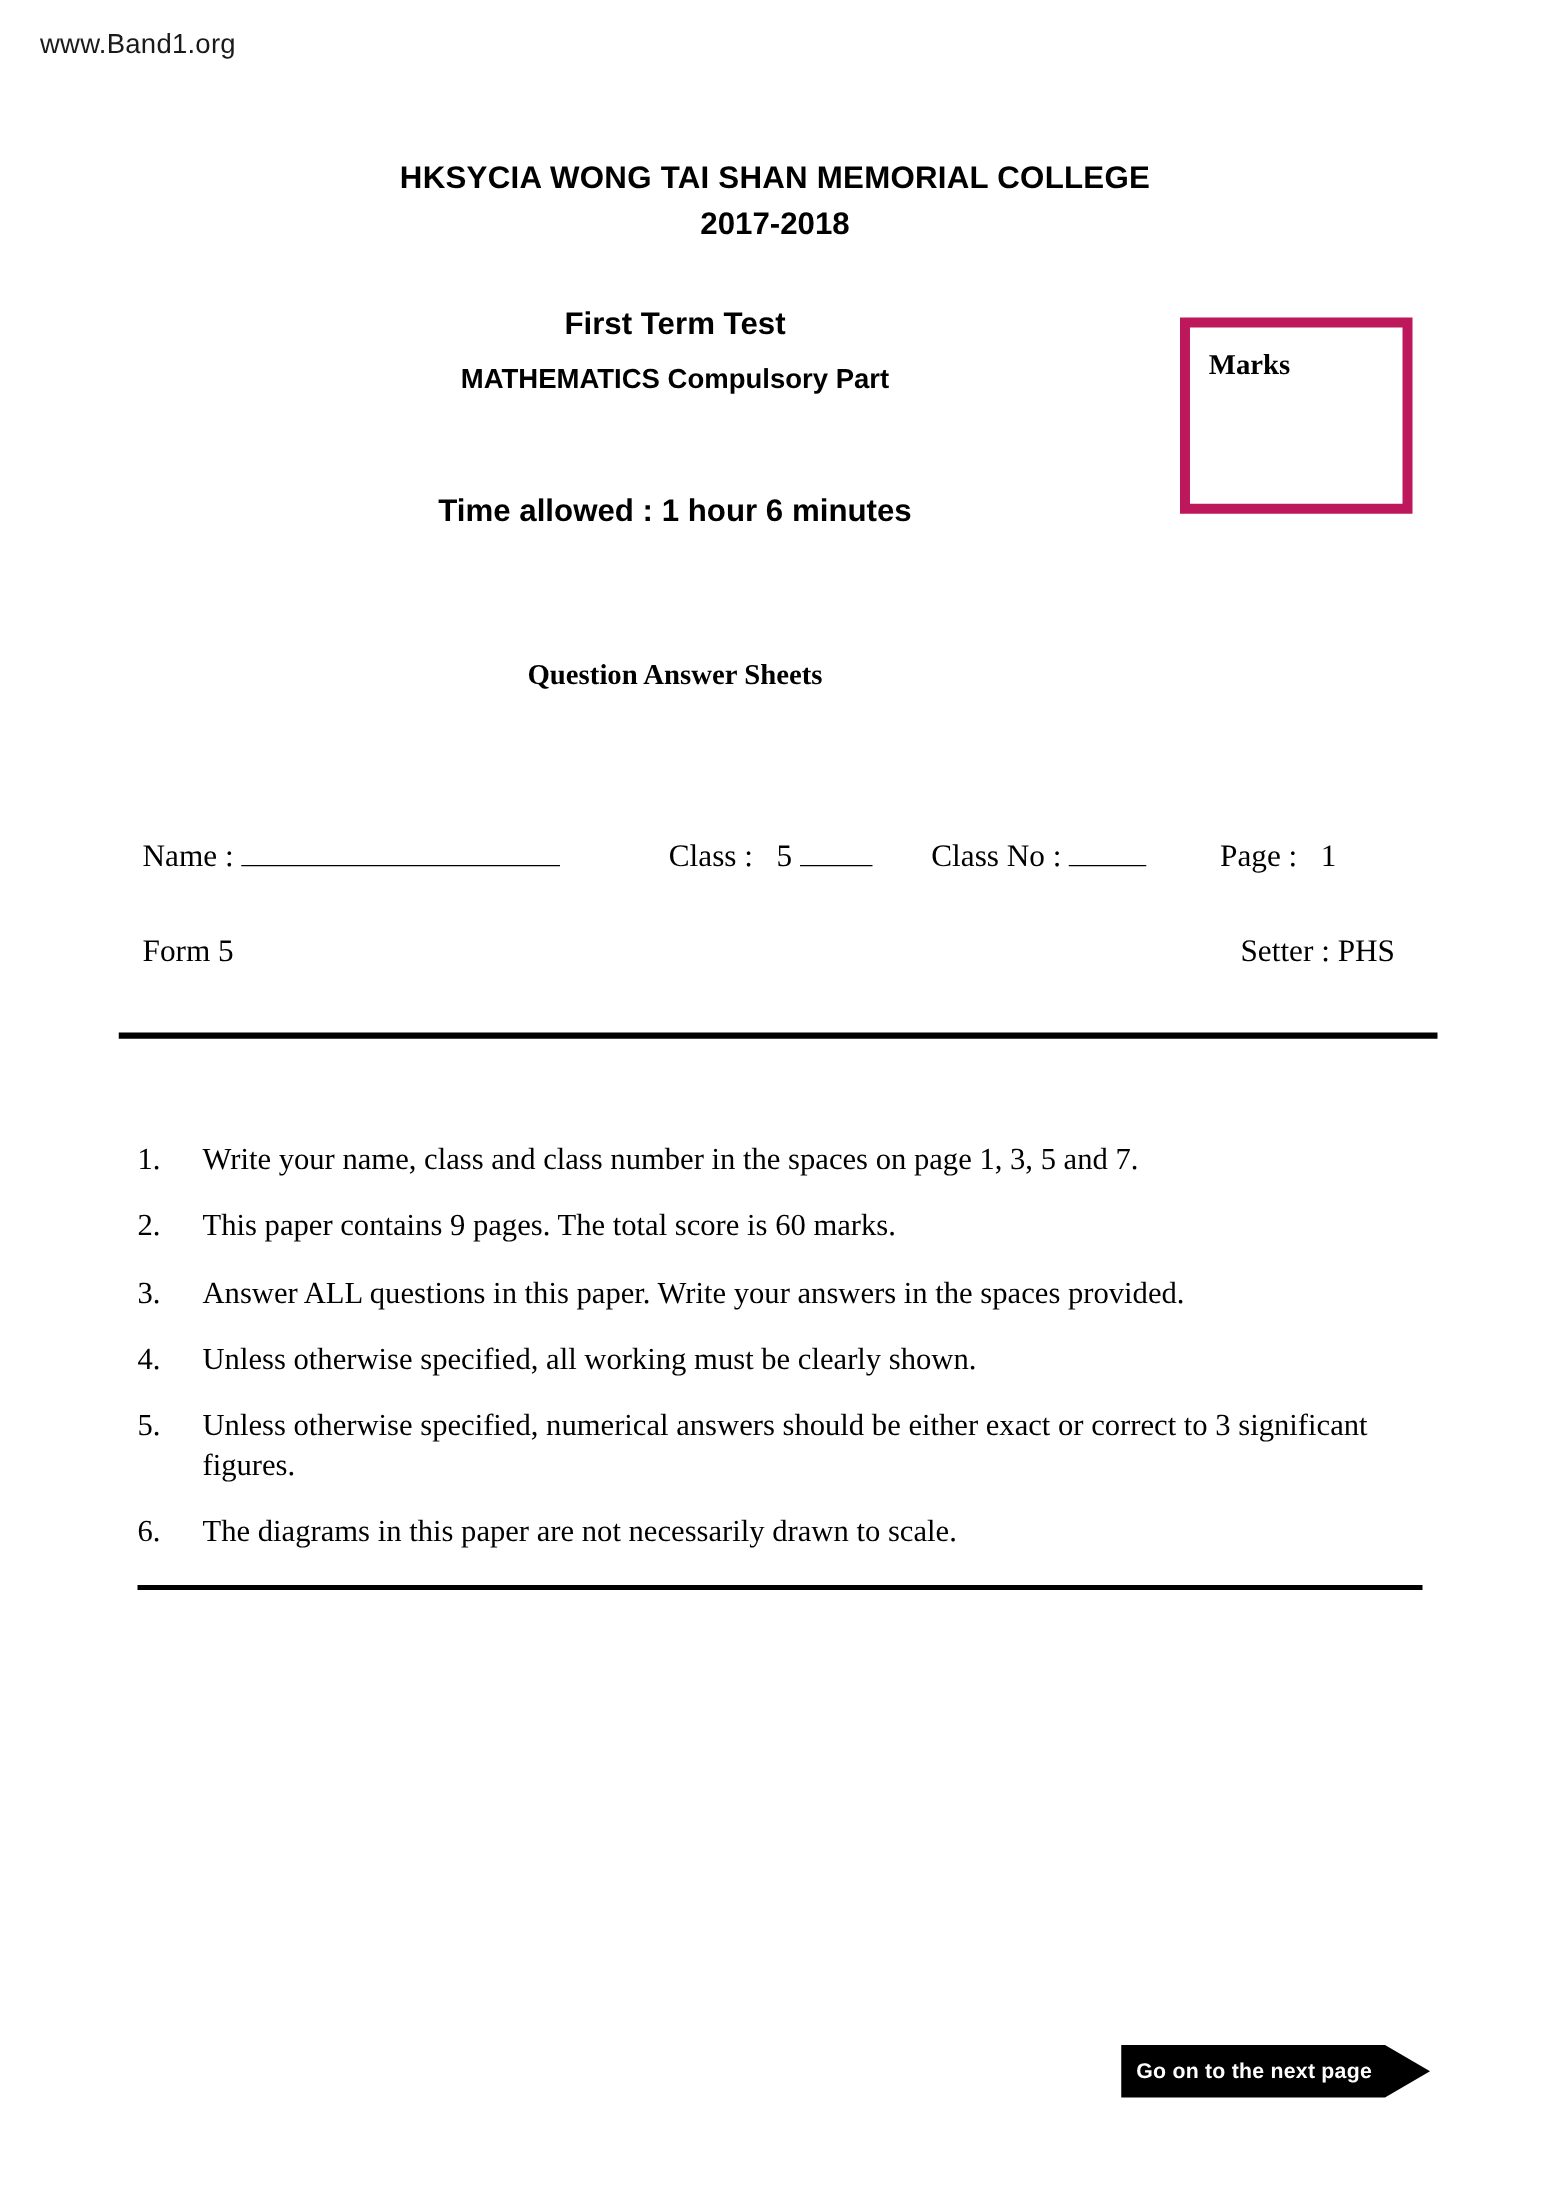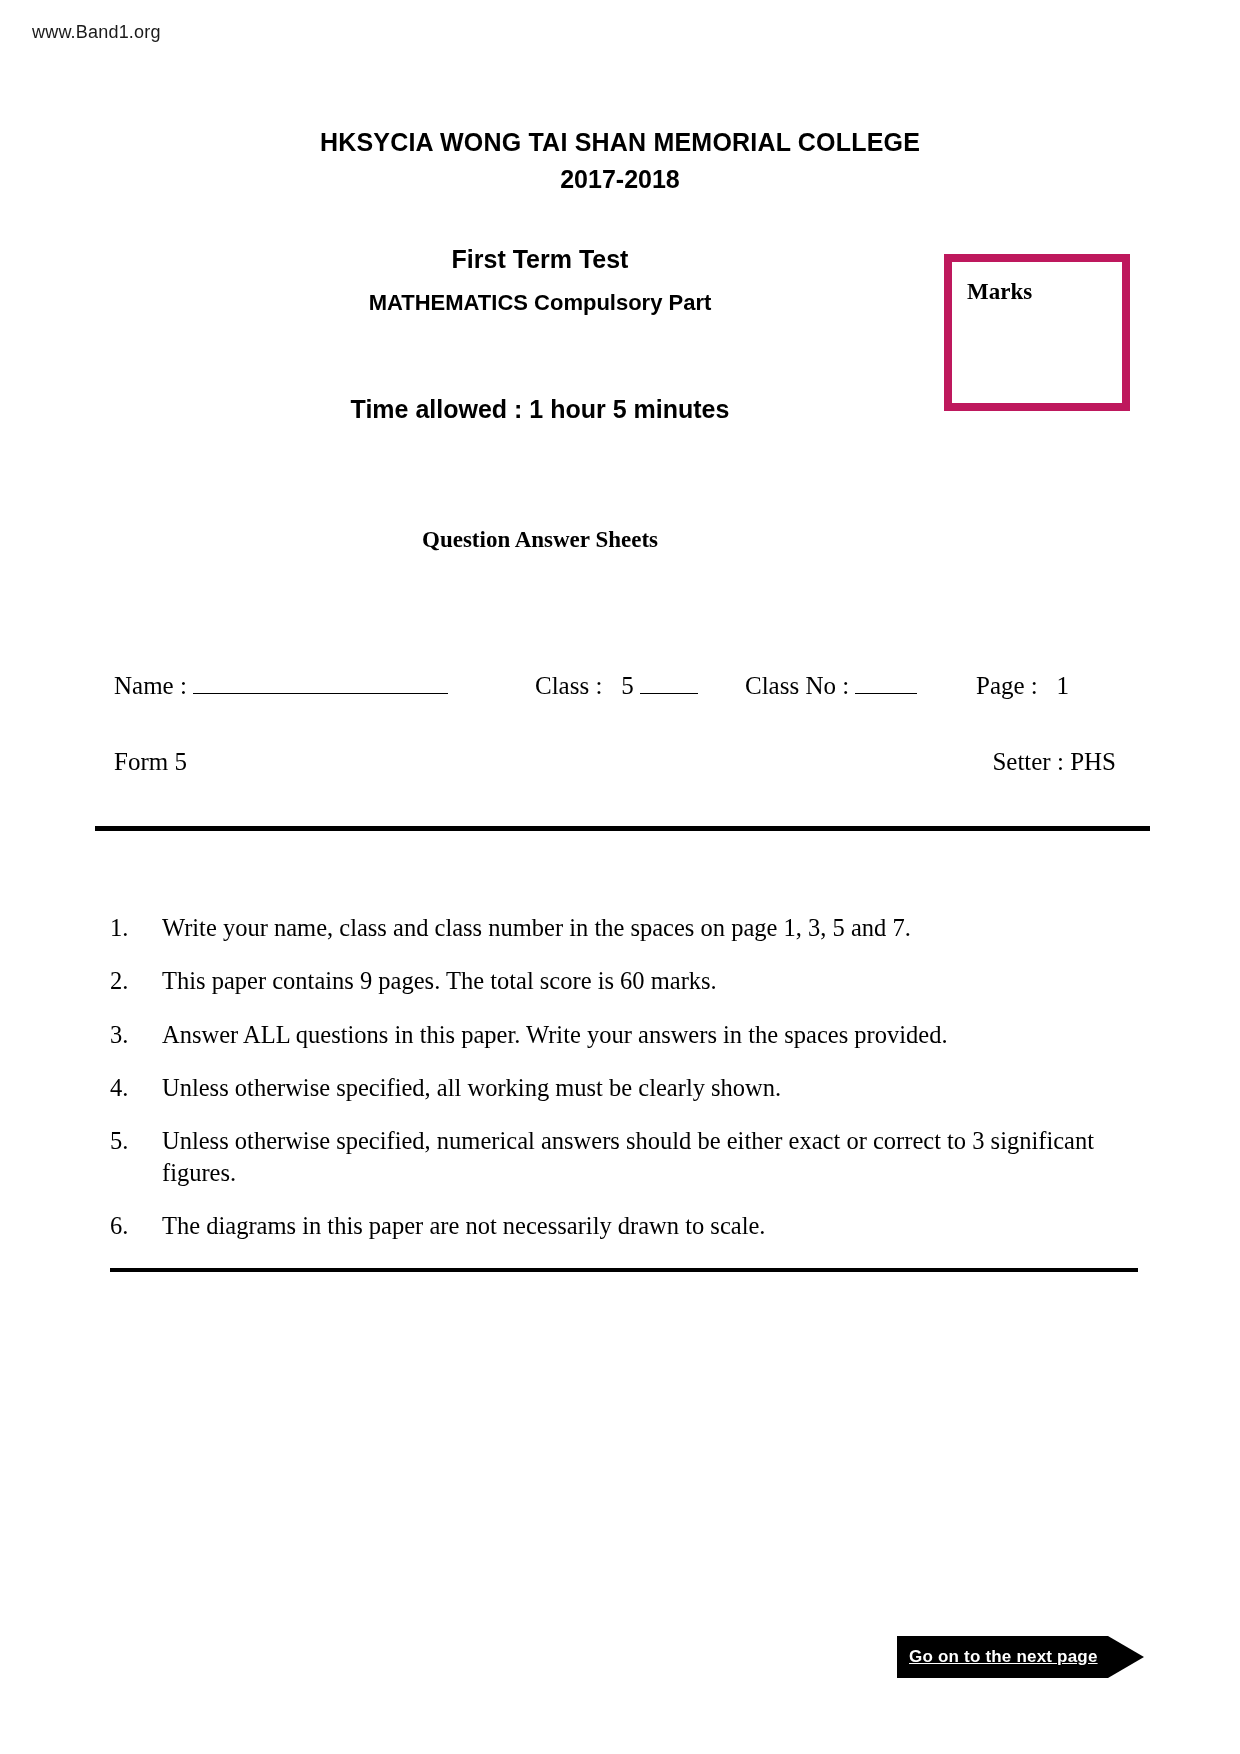--- a/index.html
+++ b/index.html
@@ -19,21 +19,21 @@
     position: absolute;
     inset: 0;
   }
 
   
   .site-url {
     position: absolute;
     left: 32px;
     top: 22px;
     font-family: "Liberation Sans", sans-serif;
-    font-size: 18px;
+    font-size: 22px;
     color: #1a1a1a;
     letter-spacing: 0.2px;
   }
 
   
   .header {
     position: absolute;
     left: 0;
     right: 0;
     top: 128px;
@@ -190,21 +190,20 @@
   .goon-body {
     background: #000;
     color: #fff;
     font-family: "Liberation Sans", sans-serif;
     font-weight: bold;
     font-size: 17px;
     display: flex;
     align-items: center;
     padding: 0 10px 0 12px;
     letter-spacing: 0.2px;
-    text-decoration: underline;
   }
   .goon-arrow {
     width: 0;
     height: 0;
     border-top: 21px solid transparent;
     border-bottom: 21px solid transparent;
     border-left: 36px solid #000;
   }
 </style>
 </head>
@@ -218,21 +217,21 @@
     <div class="school-name">HKSYCIA WONG TAI SHAN MEMORIAL COLLEGE</div>
     <div class="school-year">2017-2018</div>
   </div>
 
   <div class="exam-block">
     <div class="exam-title">First Term Test</div>
     <div class="exam-subject">MATHEMATICS Compulsory Part</div>
   </div>
 
   <div class="time-allowed">
-    <span>Time allowed : 1 hour 5 minutes</span>
+    <span>Time allowed : 1 hour 6 minutes</span>
   </div>
 
   <div class="marks-box">
     <div class="marks-label">Marks</div>
   </div>
 
   <div class="qas-title">
     <span>Question Answer Sheets</span>
   </div>
 

